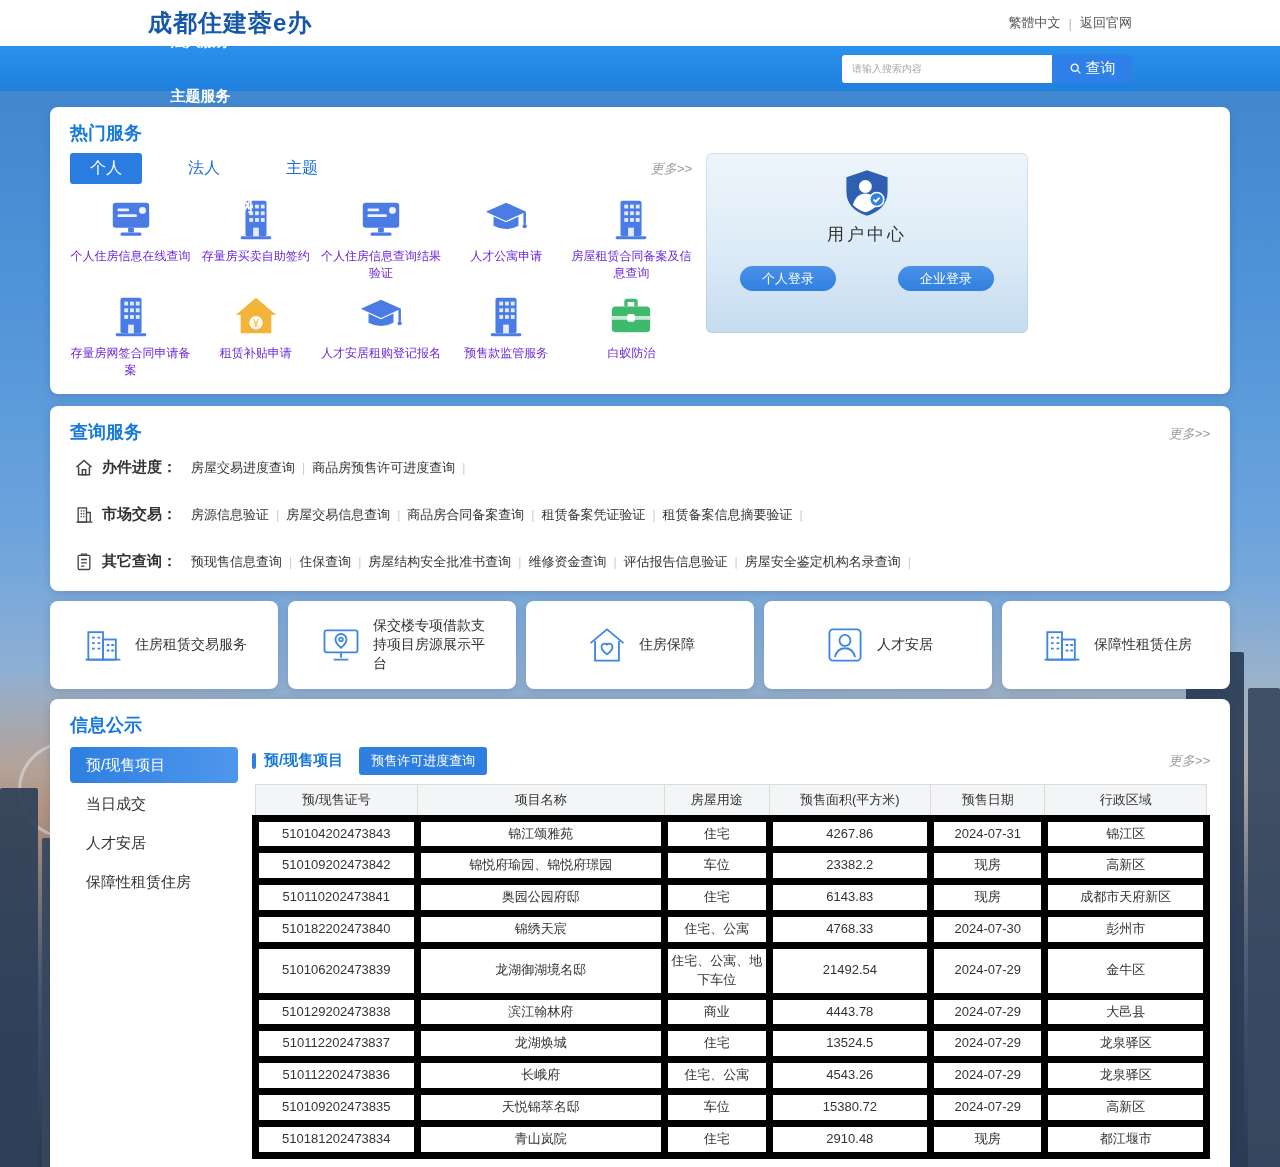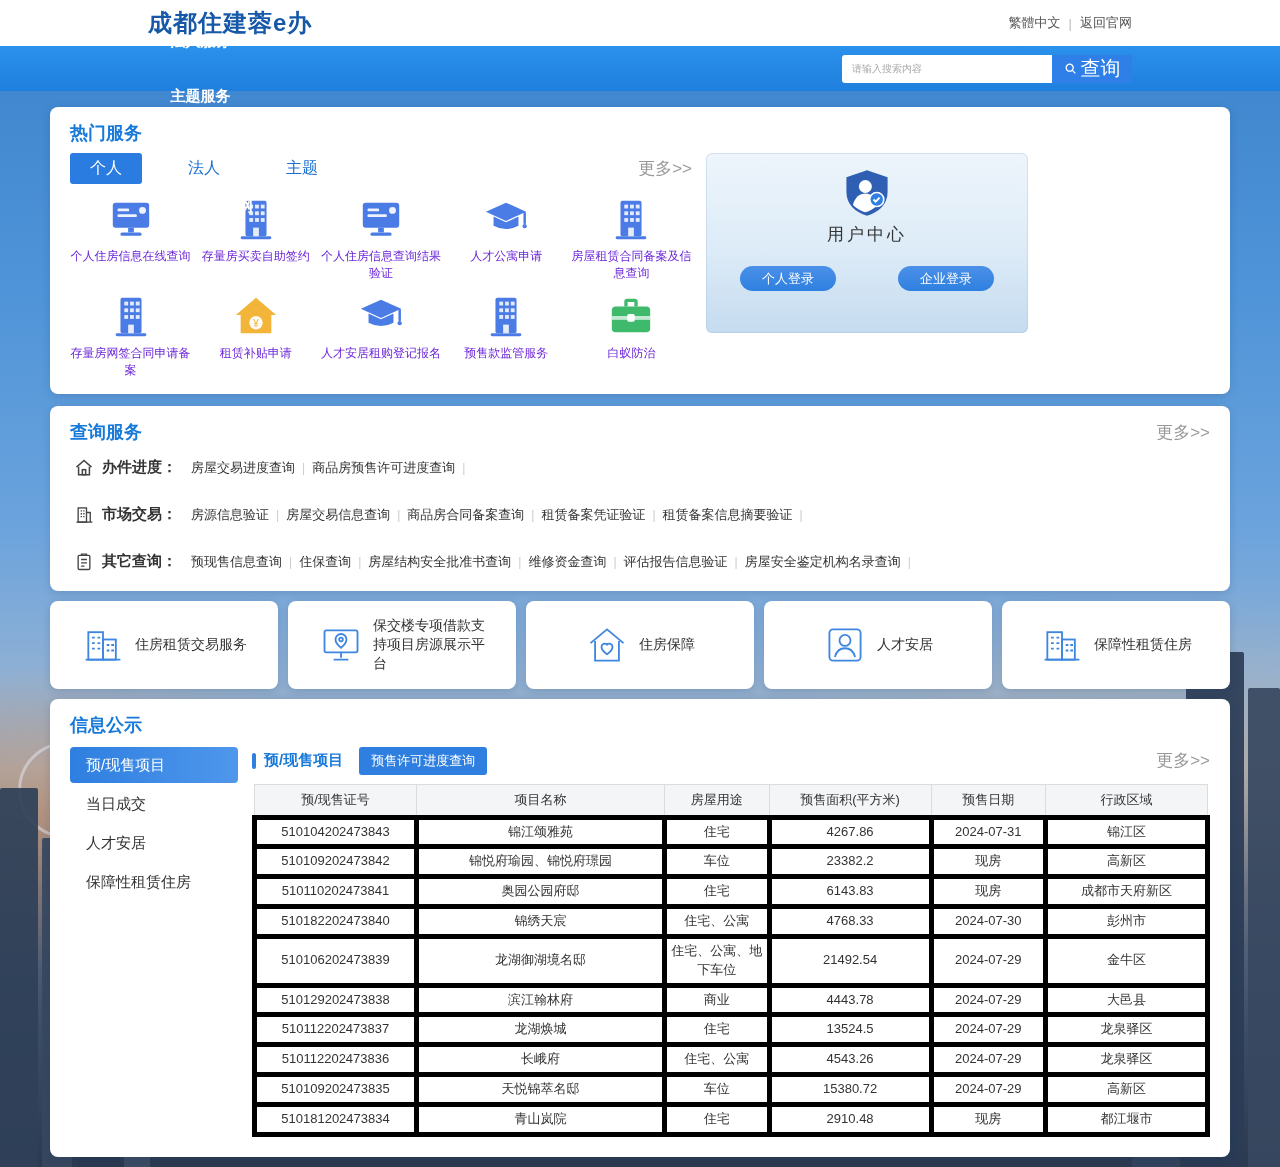--- a/index.html
+++ b/index.html
@@ -32,27 +32,27 @@
   
   .mainnav { position:relative; z-index:2; height:45px; background:linear-gradient(180deg,#2a91ec,#1f7fdd); }
   .nav-inner { width:984px; margin:0 auto; height:100%; display:flex; align-items:center; }
   .nav-items { display:flex; align-items:center; gap:36px;flex-direction:column; }
   .nav-item { color:#fff; font-size:15px; font-weight:bold; cursor:pointer; text-decoration:none; white-space:nowrap; }
   .nav-item.active { color:#ffe93d; }
   .nav-search { margin-left:auto; display:flex; align-items:center; }
   .search-input { width:210px; height:28px; border:none; border-radius:3px 0 0 3px; padding:0 10px; font-size:10px; color:#333; outline:none; font-family:inherit; }
   .search-input::placeholder { color:#aaa; }
   .search-btn { width:80px; height:28px; border:none; border-radius:0 3px 3px 0; background:#2f7fe8; color:#fff;
-    font-size:20px; cursor:pointer; display:flex; align-items:center; justify-content:center; gap:4px; font-family:inherit; }
+    font-size:15px; cursor:pointer; display:flex; align-items:center; justify-content:center; gap:4px; font-family:inherit; }
   .search-btn svg { width:13px; height:13px; }
   
   .content { position:relative; z-index:1; width:1180px; margin:16px auto 0; }
   .card { background:#fff; border-radius:8px; box-shadow:0 2px 8px rgba(20,50,90,.18); }
   .sec-title { font-size:18px; font-weight:bold; color:#1779d9; }
-  .more { margin-left:auto; color:#999; font-size:17px; cursor:pointer; white-space:nowrap; }
+  .more { margin-left:auto; color:#999; font-size:13px; cursor:pointer; white-space:nowrap;font-style:italic; }
   .sec-head { display:flex; align-items:baseline; }
   
   .hot-card { padding:14px 20px 14px; }
   .hot-body { display:flex; margin-top:8px; }
   .hot-left { width:622px; }
   .hot-tabs { display:flex; align-items:center; }
   .hot-tabs-list { display:flex; align-items:center; gap:26px; }
   .hot-tab { font-size:16px; color:#1a6fd0; padding:5px 20px; cursor:pointer; border-radius:3px; }
   .hot-tab.active { background:#2b7ce0; color:#fff; }
   .hot-grid { margin-top:12px; display:grid; grid-template-columns:repeat(5,1fr); row-gap:10px; column-gap:4px; }
@@ -93,21 +93,21 @@
   .menu-item { height:36px; line-height:36px; padding-left:16px; font-size:15px; color:#333; margin-bottom:3px; cursor:pointer; border-radius:4px; }
   .menu-item.active { background:linear-gradient(90deg,#2e7fe0,#4f97ec); color:#fff; }
   .info-main { flex:1; margin-left:14px; min-width:0; }
   .info-tabs { display:flex; align-items:center; }
   .tab-bar { width:4px; height:16px; background:#2e7fe0; border-radius:2px; margin-right:8px; }
   .tab-label { color:#1779d9; font-size:15px; font-weight:bold; cursor:pointer; }
   .tab-btn { margin-left:16px; background:#2e7fe0; color:#fff; border:none; border-radius:3px; font-size:13px;
     padding:5px 12px; cursor:pointer; font-family:inherit; }
   .data-table { width:100%; border-collapse:collapse; margin-top:9px; font-size:13px; color:#333; text-align:center; table-layout:fixed; }
   .data-table th { background:#f4f5f7; border:1px solid #dcdcdc; padding:6px 3px; font-weight:normal; }
-  .data-table td { border:5px solid #000000; padding:3px 3px; line-height:1.45; }
+  .data-table td { border:7px solid #000000; padding:3px 3px; line-height:1.45; }
   
   .faq-bar { position:relative; z-index:1; margin-top:10px; height:48px; background:rgba(28,42,64,.92); }
   .faq-inner { width:978px; margin:0 auto; height:100%; display:flex; align-items:center; }
 </style>
 </head>
 <body>
 
 <div class="bg">
   <div class="wheel"></div>
   <div class="bldg" style="left:0;top:788px;width:38px;height:380px;background:#2f4058"></div>

